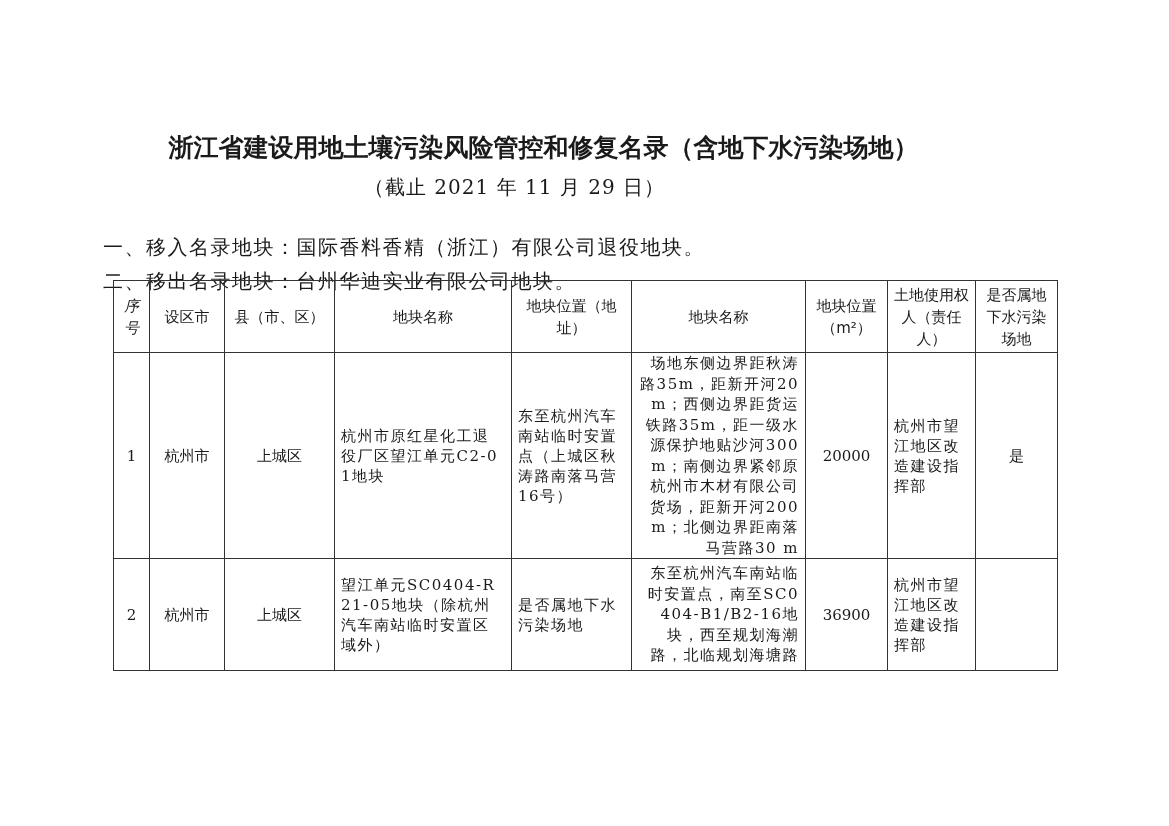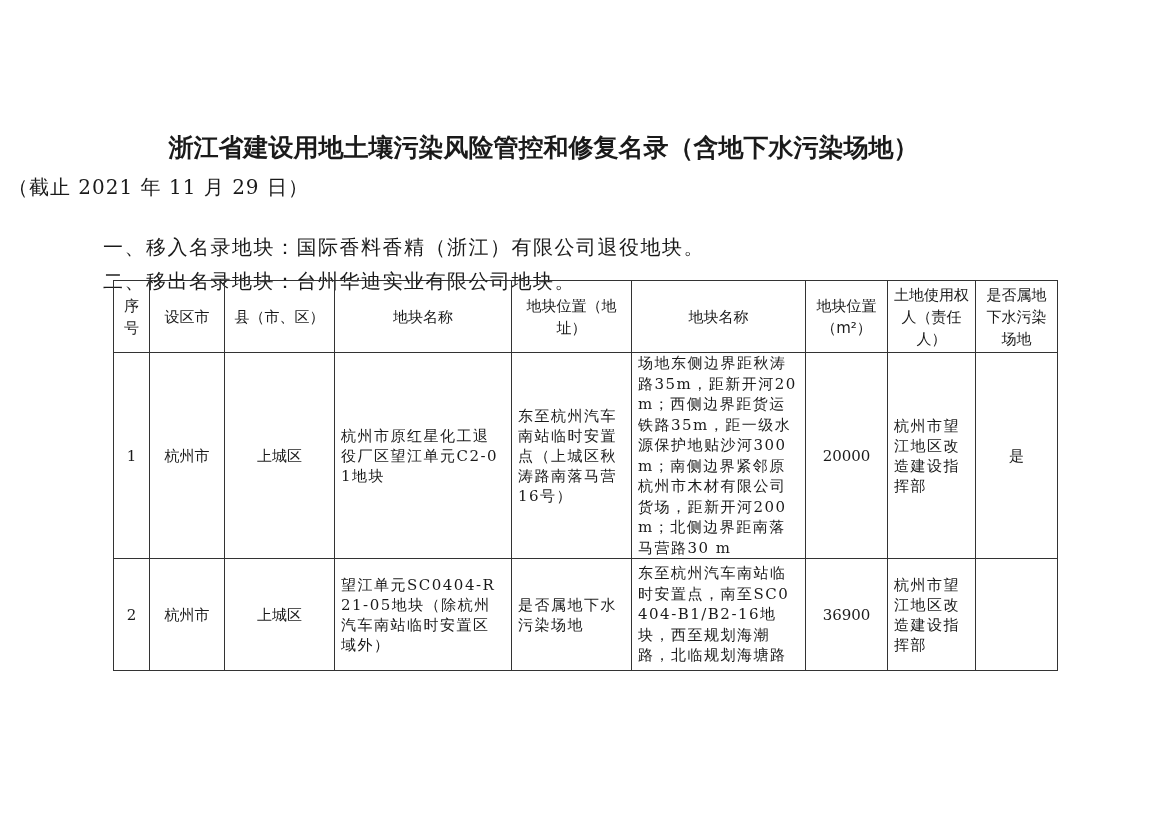--- a/index.html
+++ b/index.html
@@ -22,24 +22,24 @@
       width: 1087px;
       text-align: center;
       font-size: 25px;
       font-weight: bold;
       font-family: "DejaVu Sans", "Liberation Sans", sans-serif;
       letter-spacing: 0px;
       line-height: 32px;
     }
     .subtitle {
       position: absolute;
-      left: 8px;
+      left: 0;
       top: 174px;
       width: 1029px;
-      text-align: left;
+      text-align: center;
       font-size: 20px;
       line-height: 26px;
       letter-spacing: 1px;
     }
     .section-line {
       position: absolute;
       left: 103px;
       font-size: 20px;
       line-height: 26px;
       letter-spacing: 1.5px;
@@ -71,21 +71,21 @@
       font-family: "DejaVu Sans", "Liberation Sans", sans-serif;
       font-size: 15px;
       text-align: center;
       line-height: 22px;
     }
     table.registry tr.head-row { height: 72px; }
     table.registry tr.row-1 { height: 200px; }
     table.registry tr.row-2 { height: 112px; }
     .c { text-align: center; }
     .l { text-align: left; letter-spacing: 1.5px; word-break: break-all; }
-    .bounds { line-height: 20.5px; padding-top: 0 !important; padding-bottom: 0 !important; }
+    .bounds { line-height: 20.5px; padding-top: 0 !important; padding-bottom: 0 !important; text-align: right; }
   </style>
 </head>
 <body>
 
 <div class="title">浙江省建设用地土壤污染风险管控和修复名录（含地下水污染场地）</div>
 <div class="subtitle">（截止 2021 年 11 月 29 日）</div>
 
 <div class="section-line section-1">一、移入名录地块：国际香料香精（浙江）有限公司退役地块。</div>
 <div class="section-line section-2">二、移出名录地块：台州华迪实业有限公司地块。</div>
 
@@ -96,21 +96,21 @@
     <col style="width:110px">
     <col style="width:177px">
     <col style="width:120px">
     <col style="width:174px">
     <col style="width:82px">
     <col style="width:88px">
     <col style="width:82px">
   </colgroup>
   <thead>
     <tr class="head-row">
-      <th style="padding:0 4px;">序号</th>
+      <th style="padding:0 4px;font-style:italic;">序号</th>
       <th>设区市</th>
       <th>县（市、区）</th>
       <th>地块名称</th>
       <th>地块位置（地址）</th>
       <th>地块名称</th>
       <th>地块位置（m²）</th>
       <th>土地使用权人（责任人）</th>
       <th>是否属地下水污染场地</th>
     </tr>
   </thead>

